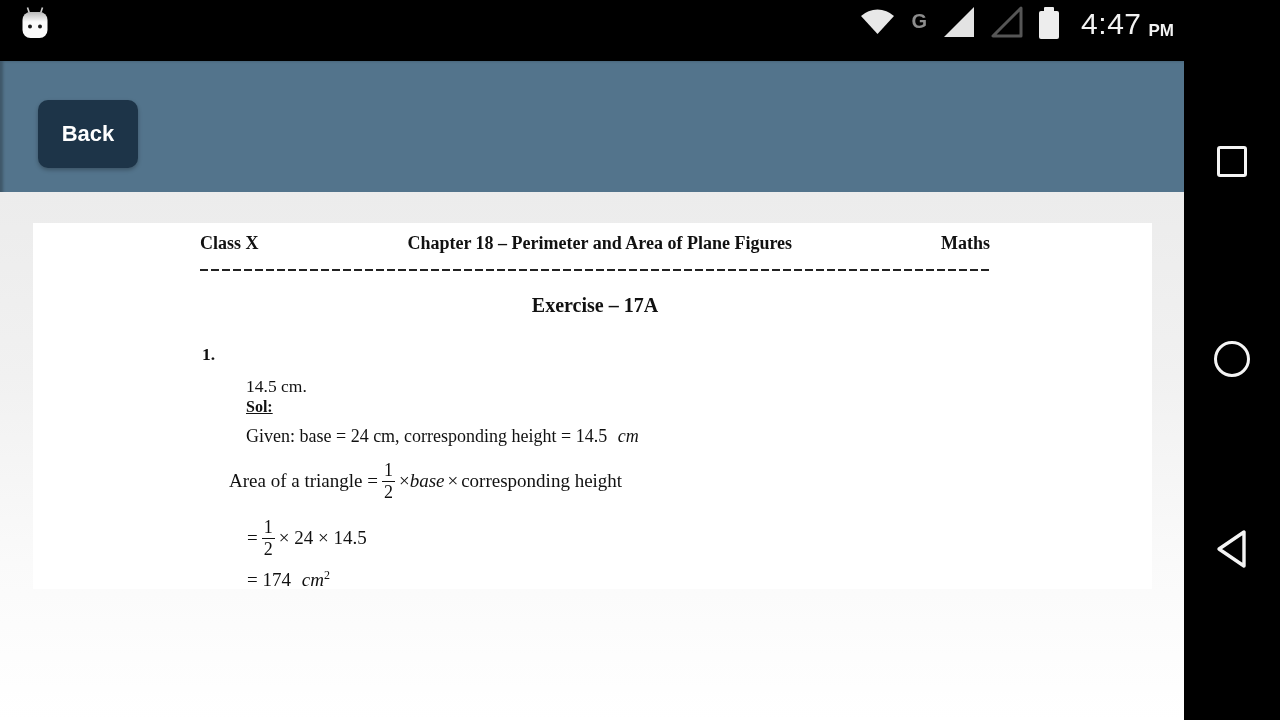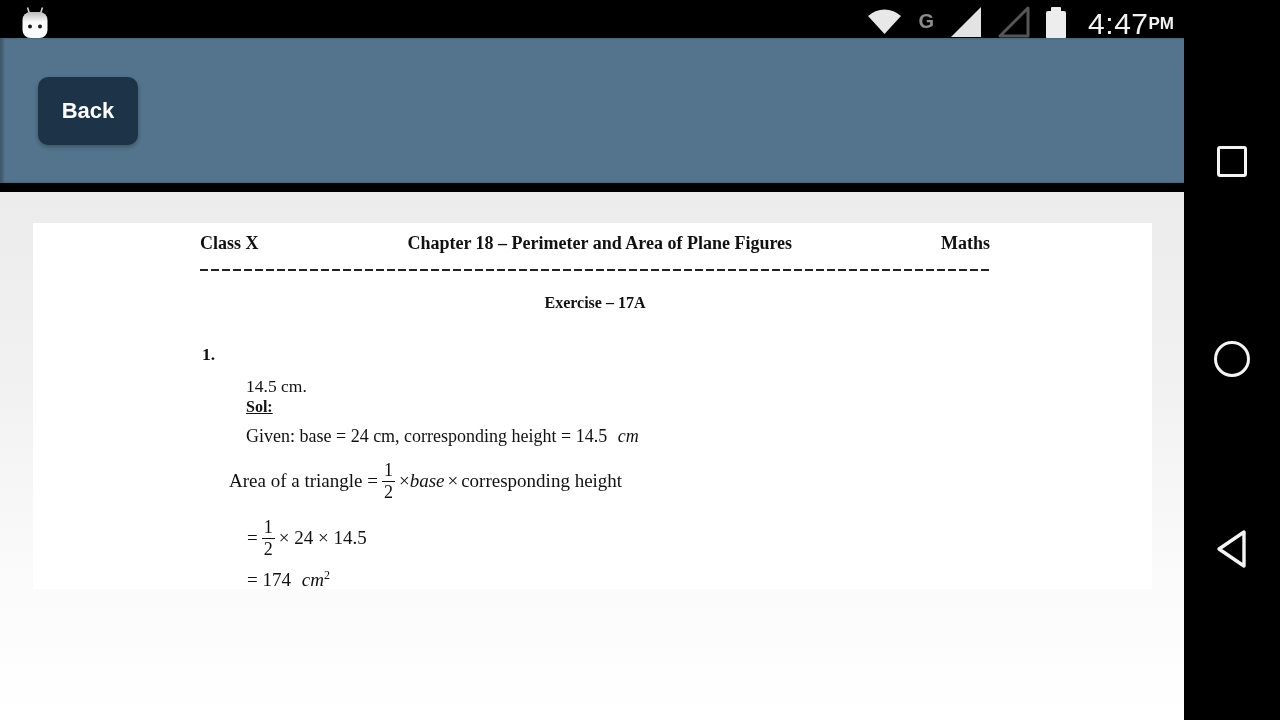--- a/index.html
+++ b/index.html
@@ -21,27 +21,27 @@
   }
   .net-letter { color:#8d8d8d; font-weight:bold; font-size:20px; margin-top:-4px; }
   .battery {
     position:relative; width:20px; height:28px; background:#ededed;
     border-radius:2px; margin-top:2px;
   }
   .battery::before {
     content:""; position:absolute; top:-4px; left:5px; width:10px; height:4px;
     background:#ededed; border-radius:1px 1px 0 0;
   }
-  .clock-group { display:flex; align-items:center; margin-left:6px; }
+  .clock-group { display:flex; align-items:flex-end; gap:7px; margin-left:6px; }
   .clock-time { color:#f2f2f2; font-size:30px; letter-spacing:0.5px; }
   .clock-period { color:#f2f2f2; font-size:17px; font-weight:bold; }
 
   
   .app-header {
-    position:absolute; top:38px; left:0; width:1184px; height:145px;
+    position:absolute; top:61px; left:0; width:1184px; height:145px;
     background:#53748c; box-shadow: inset 3px 0 3px rgba(0,0,0,0.25);
   }
   .back-button {
     position:absolute; left:38px; top:39px; width:100px; height:68px;
     background:#1d3448; border:none; border-radius:10px;
     color:#fff; font-size:22px; font-weight:bold;
     font-family:"Liberation Sans", sans-serif;
     box-shadow:0 2px 4px rgba(0,0,0,0.28); cursor:pointer;
   }
 
@@ -60,21 +60,21 @@
     display:flex; justify-content:space-between; align-items:center;
     font-weight:bold; font-size:18px;
   }
   .doc-header-row .center-title { flex:1; text-align:center; }
   .dashed-divider {
     position:absolute; left:167px; top:46px; width:790px; height:2px;
     background:repeating-linear-gradient(90deg,#222 0 8px, transparent 8px 11px);
   }
   .exercise-title {
     position:absolute; left:167px; top:71px; width:790px;
-    text-align:center; font-weight:bold; font-size:16px;
+    text-align:center; font-weight:bold; font-size:20px;
   }
   .question-number { position:absolute; left:169px; top:121px; font-weight:bold; font-size:17.5px; }
   .question-text {
     position:absolute; left:213px; top:121px; width:760px;
     font-size:17.5px; line-height:28px;
   }
   .sol-label { position:absolute; left:213px; top:175px; font-weight:bold; font-size:16px;text-decoration:underline; }
   .given-line { position:absolute; left:213px; top:203px; font-size:18px; }
   .math-row {
     position:absolute; display:flex; align-items:center; font-size:19px;

